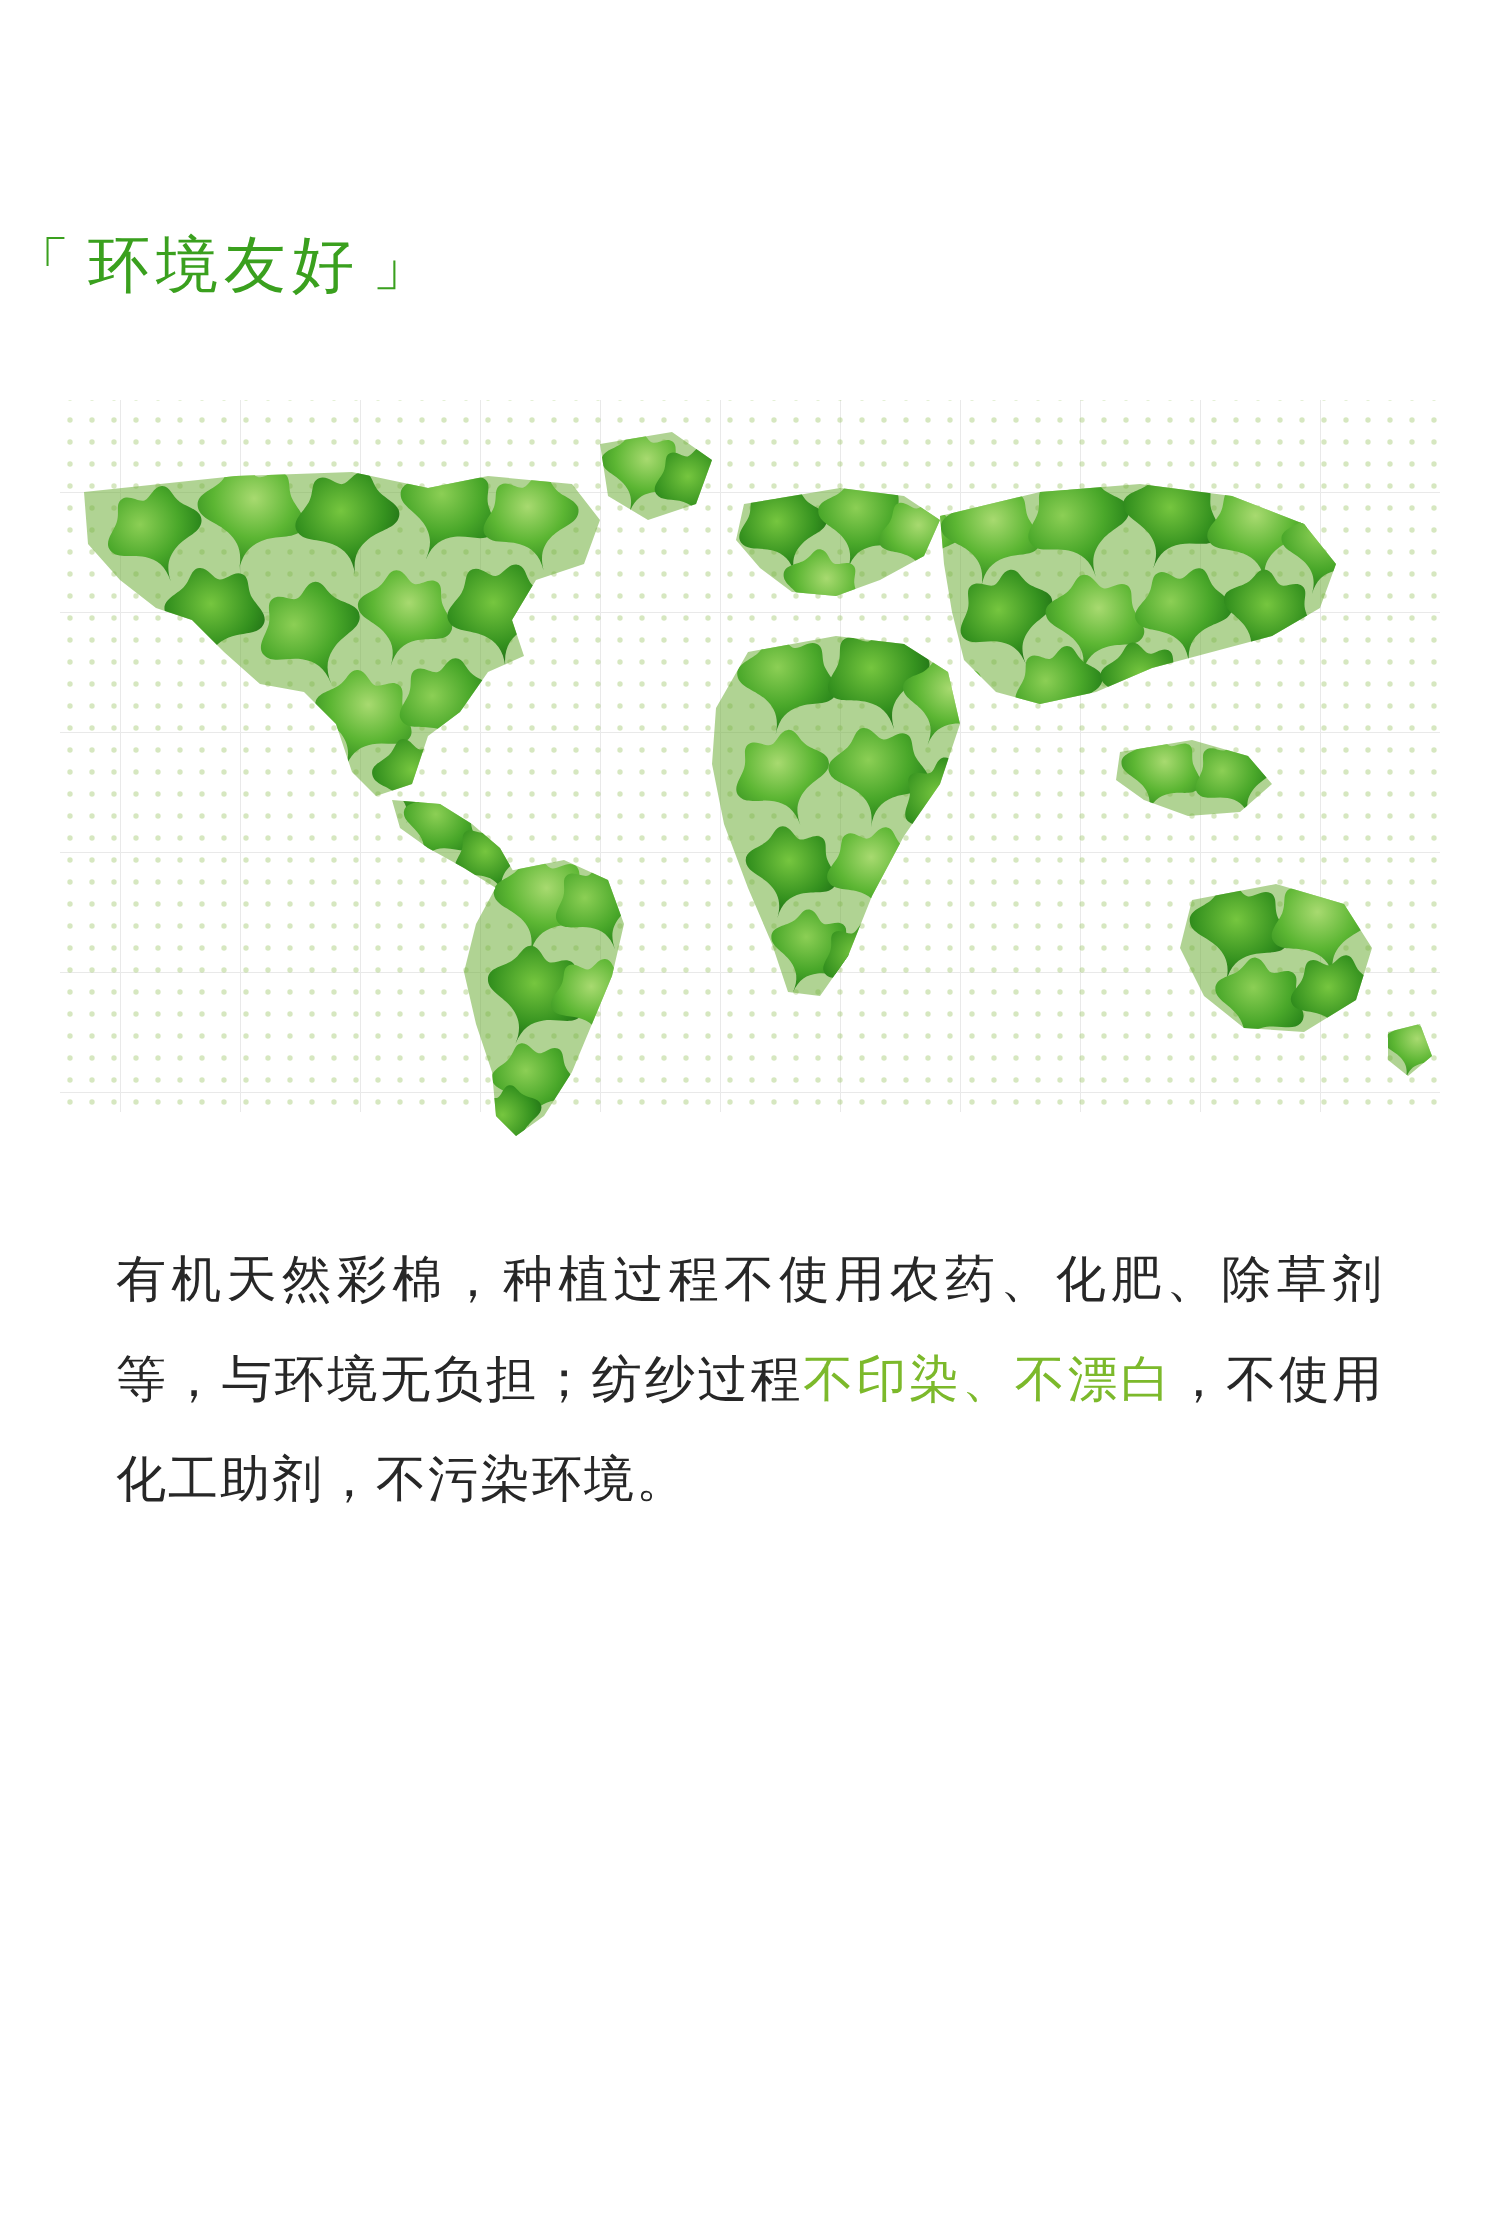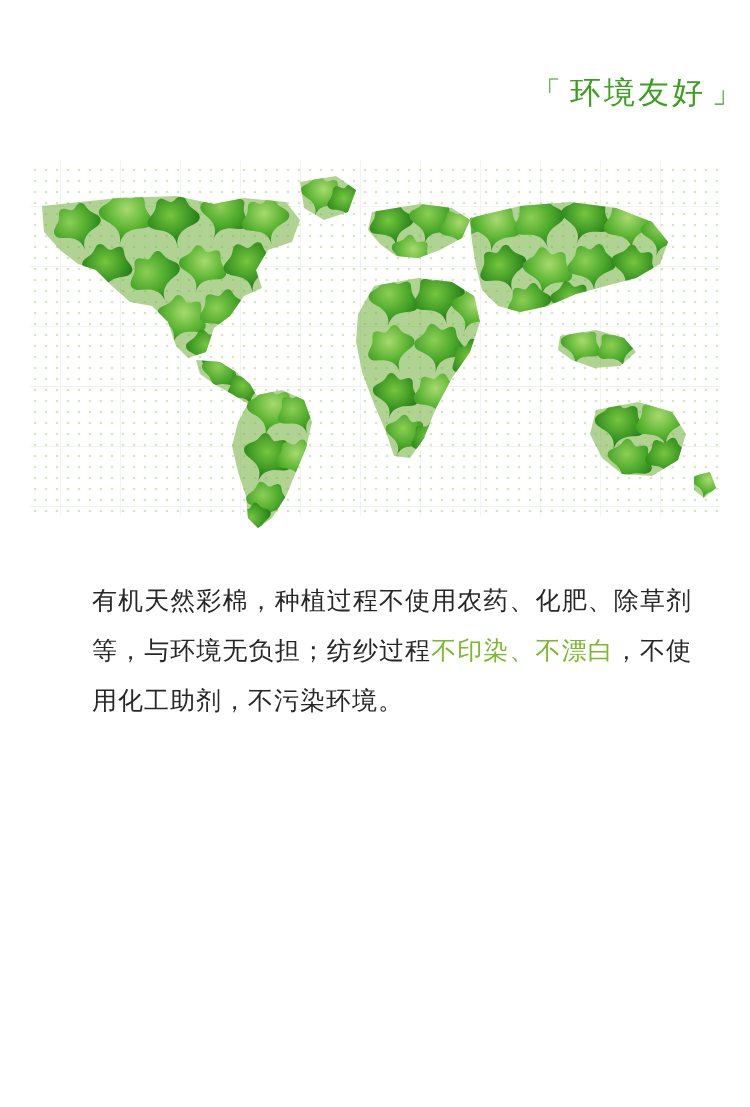--- a/index.html
+++ b/index.html
@@ -13,22 +13,22 @@
     height: 1107px;
     position: relative;
     font-family: "Liberation Serif", "DejaVu Serif", serif;
     color: #2b2b2b;
     overflow: hidden;
   }
 
   
   .title-wrap {
     width: 100%;
-    text-align: right;
-    padding-top: 72px;
+    text-align: left;
+    padding-top: 112px;
     box-sizing: border-box;
   }
   .title {
     display: inline-block;
     font-size: 31px;
     letter-spacing: 3px;
     color: #3aa01e;
     font-family: "Liberation Serif", "DejaVu Serif", serif;
     font-weight: 400;
   }
@@ -49,21 +49,21 @@
   .map-canvas {
     position: absolute;
     left: 0;
     top: 0;
     width: 750px;
     height: 400px;
   }
 
   
   .content {
-    padding: 30px 58px 0 92px;
+    padding: 30px 58px 0 58px;
     box-sizing: border-box;
   }
   .para {
     font-size: 25px;
     line-height: 50px;
     letter-spacing: 1px;
     color: #272727;
     margin: 0 0 22px 0;
     text-align: justify;
     font-family: "Liberation Serif", "DejaVu Serif", serif;

